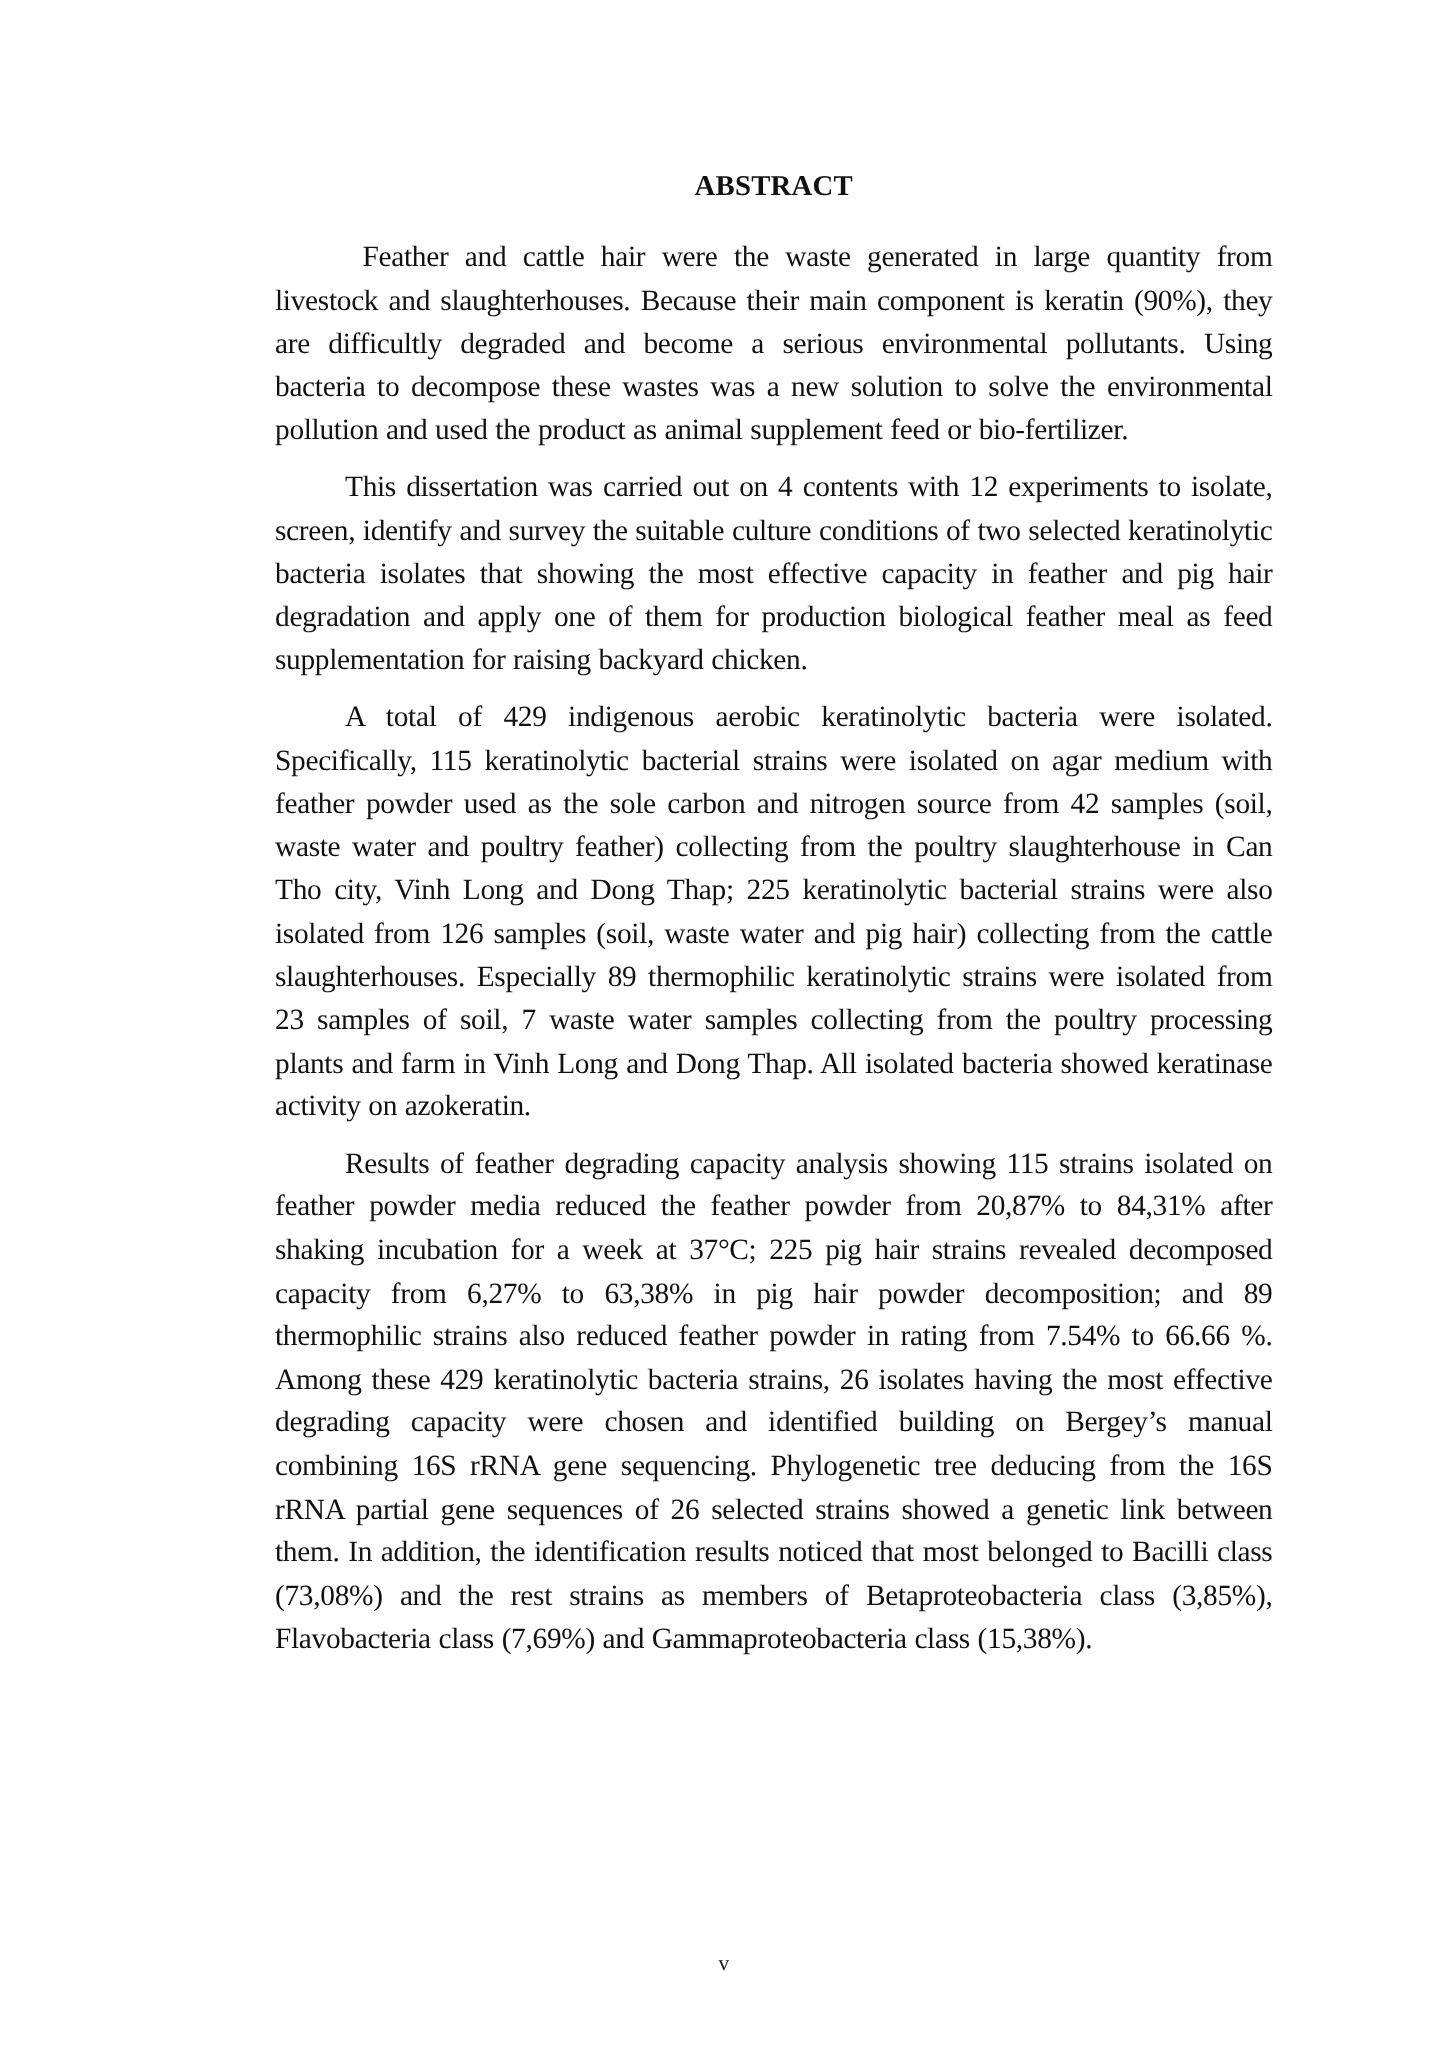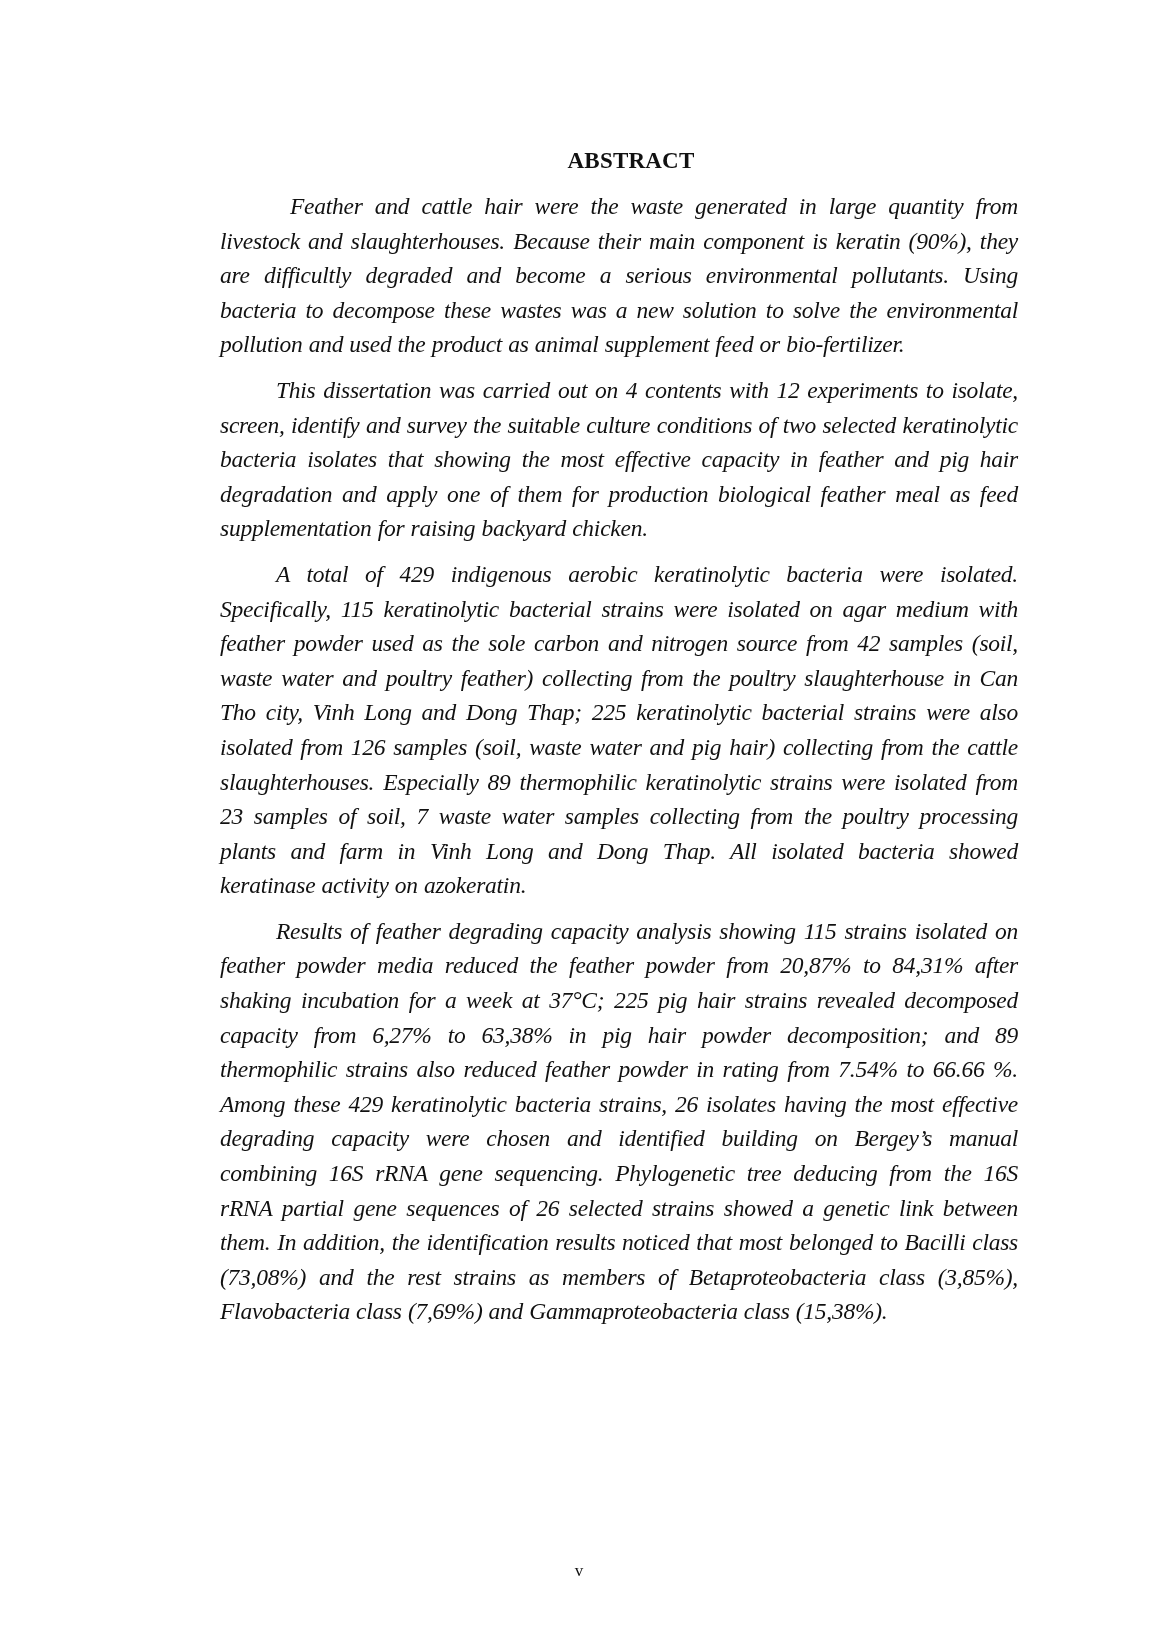--- a/index.html
+++ b/index.html
@@ -23,31 +23,30 @@
     }
     .title {
       position: absolute;
       top: 136px;
       left: 0;
       width: 798px;
       text-align: center;
       font-weight: bold;
       font-size: 23px;
       letter-spacing: 0.2px;
-      margin: 12px;
+      margin: 0;
     }
     .body {
       position: absolute;
       top: 189px;
       left: 0;
       width: 798px;
     }
     .para {
       margin: 0 0 11px 0;
-      font-style: italic;
       font-size: 23.5px;
       line-height: 34.6px;
       text-align: justify;
       text-indent: 56px;
       letter-spacing: -0.25px;
       word-spacing: 0.5px;
     }
     .para.first {
       text-indent: 70px;
     }

